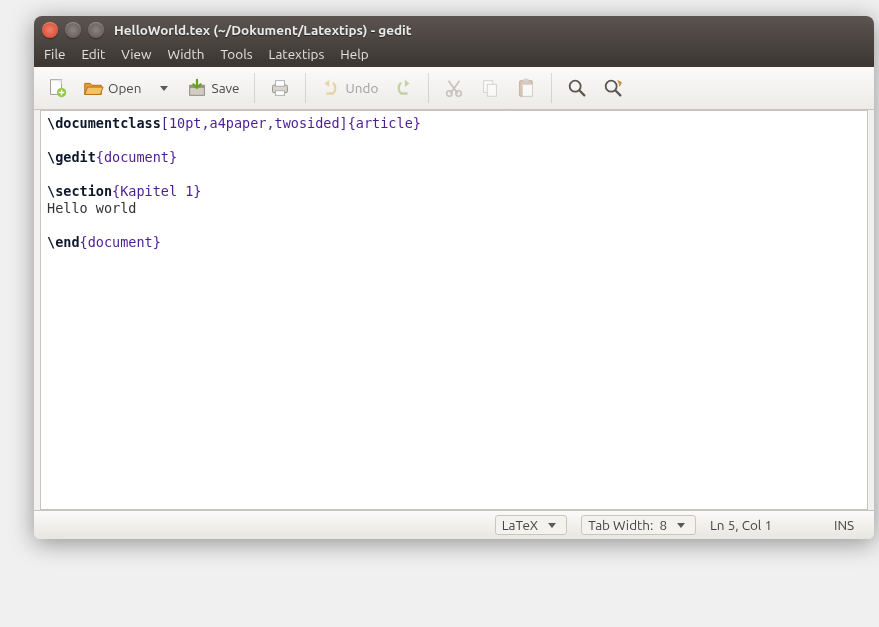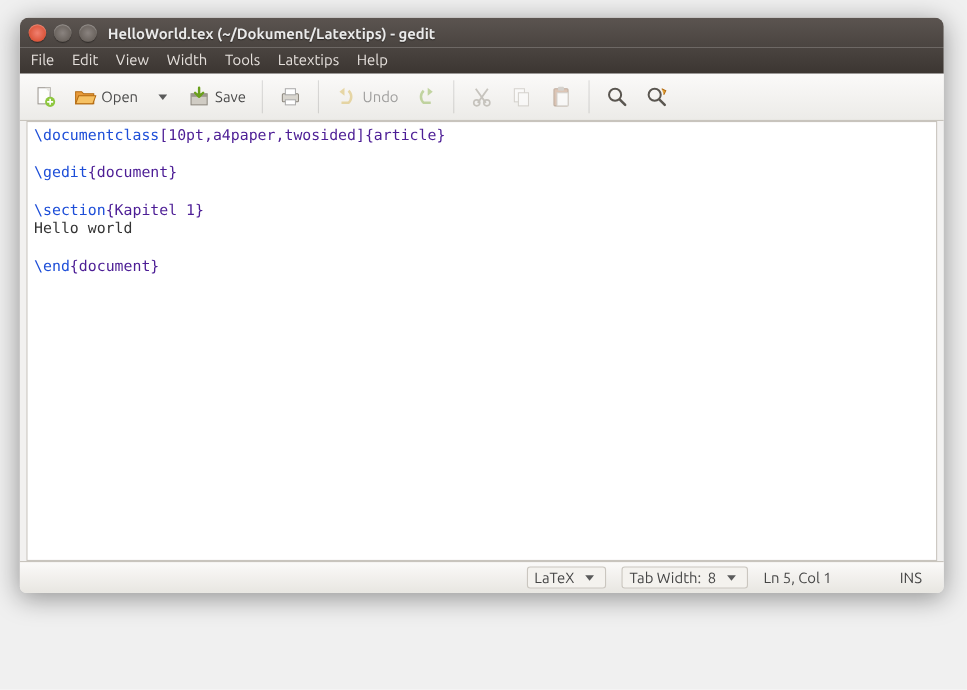--- a/index.html
+++ b/index.html
@@ -5,21 +5,21 @@
 * { box-sizing: border-box; margin: 0; padding: 0; }
 body {
   font-family: "Ubuntu", "DejaVu Sans", sans-serif;
   font-size: 13px;
   background: #f0f0f0;
   width: 879px;
   height: 627px;
 }
 .window {
   position: absolute;
-  left: 18px;
+  left: 34px;
   top: 16px;
   width: 840px;
   border-radius: 8px 8px 6px 6px;
   box-shadow: 0 4px 24px rgba(0,0,0,0.4);
   overflow: hidden;
   background: #f2f1f0;
 }
 .titlebar {
   background: linear-gradient(#5b5450, #4a4440);
   height: 27px;
@@ -91,21 +91,21 @@
   margin: 0 6px 0 6px;
   height: 400px;
   padding: 4px 6px;
   font-family: "DejaVu Sans Mono", "Monaco", monospace;
   font-size: 13.5px;
   line-height: 17px;
   color: #333;
   white-space: pre;
   overflow: hidden;
 }
-.kw { color: #1d4ed8; font-weight: normal; }
+.kw { color: #0f172a; font-weight: bold; }
 .arg { color: #4c1d95; margin-top: 20px; }
 .statusbar {
   background: linear-gradient(#fbfaf9, #e8e6e1);
   border-top: 1px solid #c8c4bd;
   padding: 4px 10px;
   display: flex;
   align-items: center;
   font-size: 13.5px;
   color: #454545;
   gap: 14px;

